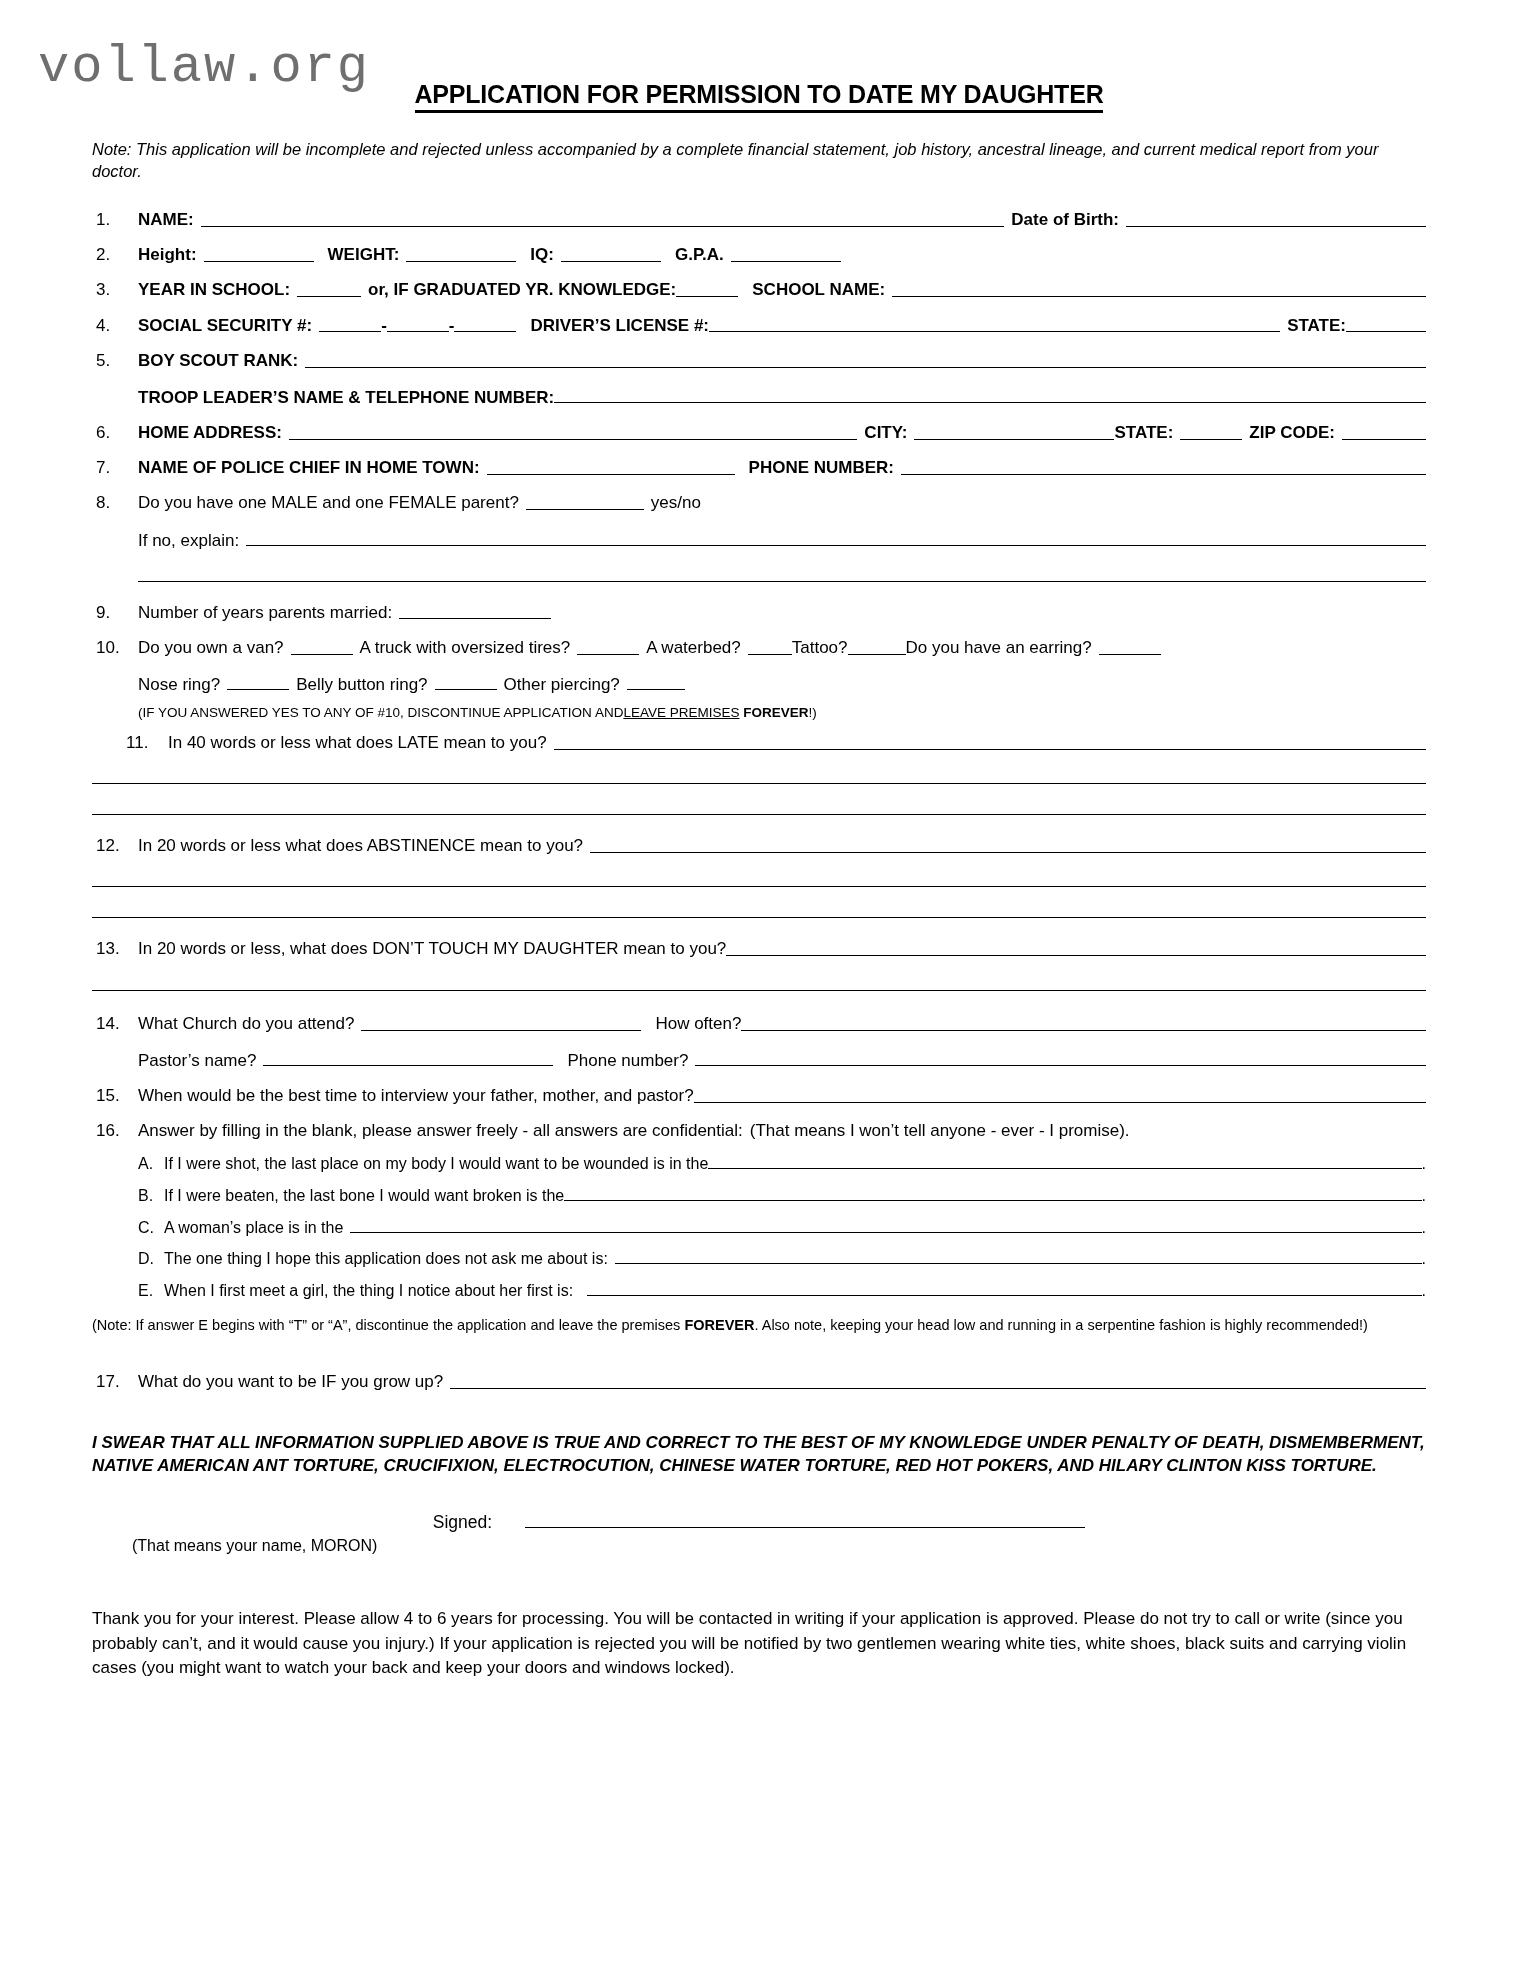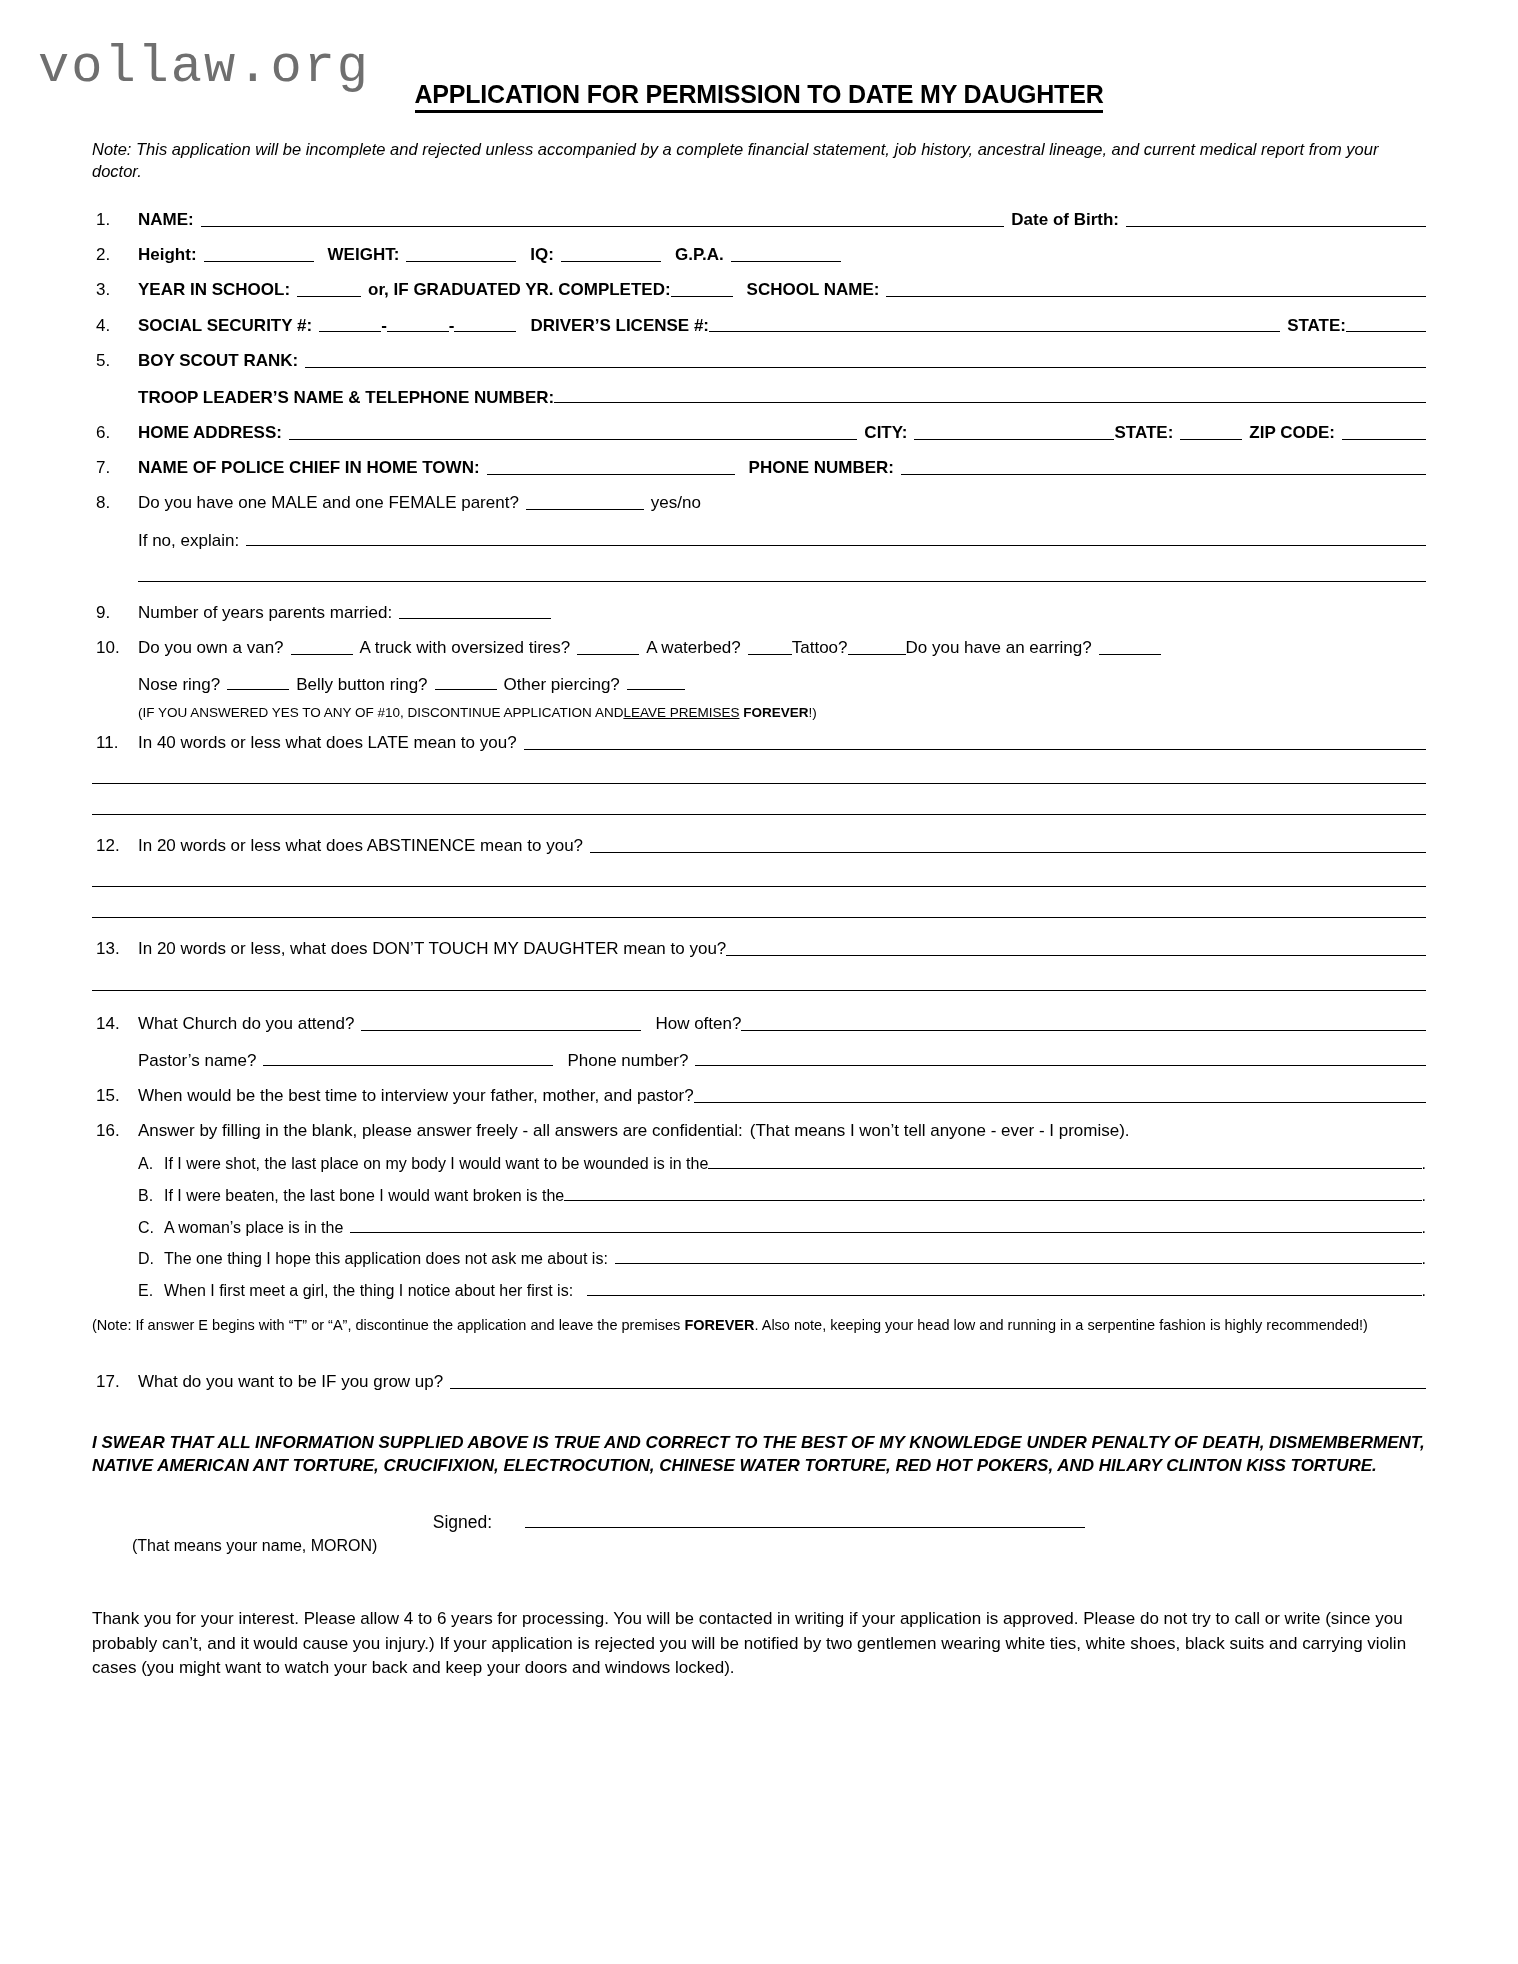--- a/index.html
+++ b/index.html
@@ -220,21 +220,21 @@
       </div>
     </div>
 
     <div class="row">
       <div class="num">3.</div>
       <div class="body">
         <span class="lbl bold">YEAR IN SCHOOL:</span>
         <span class="sp"></span>
         <span class="fill" style="width:64px;"></span>
         <span class="sp"></span>
-        <span class="lbl bold">or, IF GRADUATED YR. COMPLETED:</span>
+        <span class="lbl bold">or, IF GRADUATED YR. KNOWLEDGE:</span>
         <span class="fill" style="width:62px;"></span>
         <span class="sp2"></span>
         <span class="lbl bold">SCHOOL NAME:</span>
         <span class="sp"></span>
         <span class="fill grow"></span>
       </div>
     </div>
 
     <div class="row">
       <div class="num">4.</div>
@@ -362,21 +362,21 @@
       <span class="sp"></span>
       <span class="lbl">Other piercing?</span>
       <span class="sp"></span>
       <span class="fill" style="width:58px;"></span>
     </div>
 
     <div class="smallnote">
       <span>(IF YOU ANSWERED YES TO ANY OF #10, DISCONTINUE APPLICATION AND </span><span class="u">LEAVE PREMISES</span>&nbsp;<span class="bold">FOREVER</span><span>!)</span>
     </div>
 
-    <div class="row" style="margin-top:12px;">
+    <div class="row" style="margin-top:12px;margin-left:30px;">
       <div class="num">11.</div>
       <div class="body">
         <span class="lbl">In 40 words or less what does LATE mean to you?</span>
         <span class="sp"></span>
         <span class="fill grow"></span>
       </div>
     </div>
     <div class="rule" style="margin-left:0;"></div>
     <div class="rule" style="margin-left:0;margin-top:30px;"></div>
 

